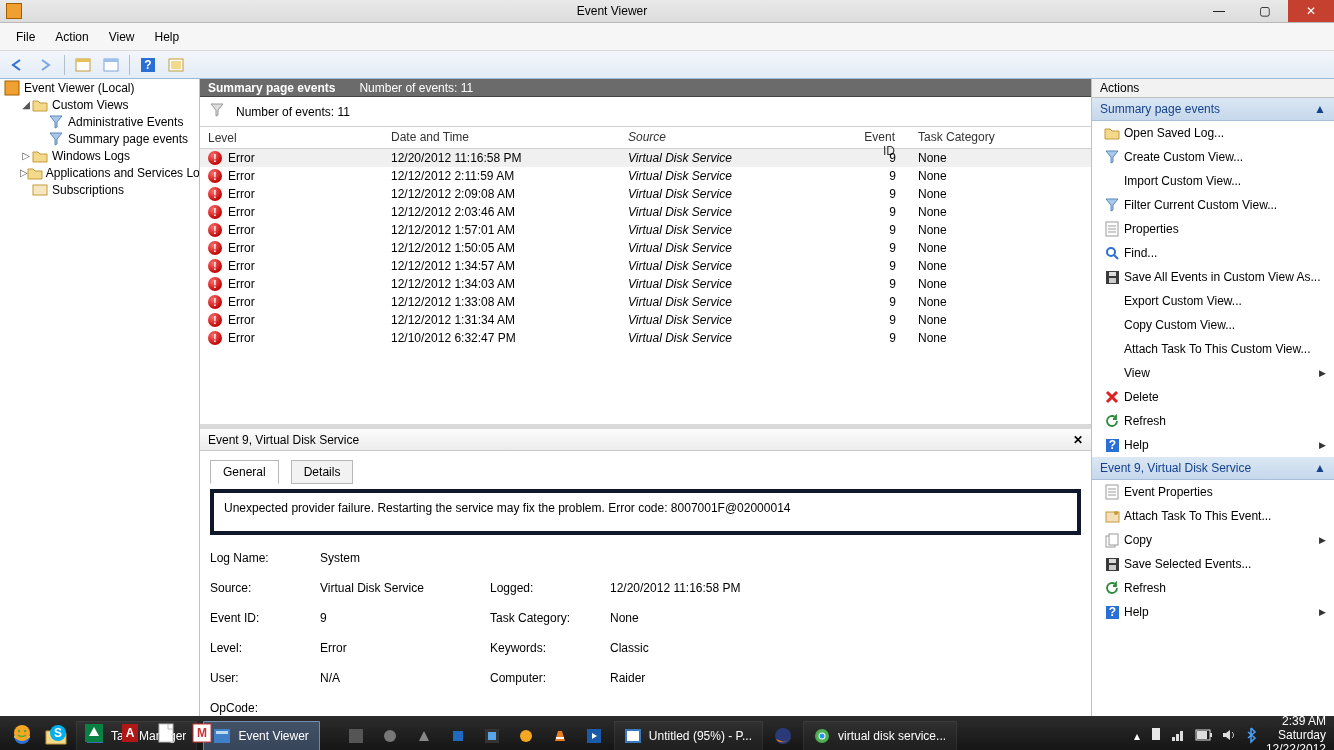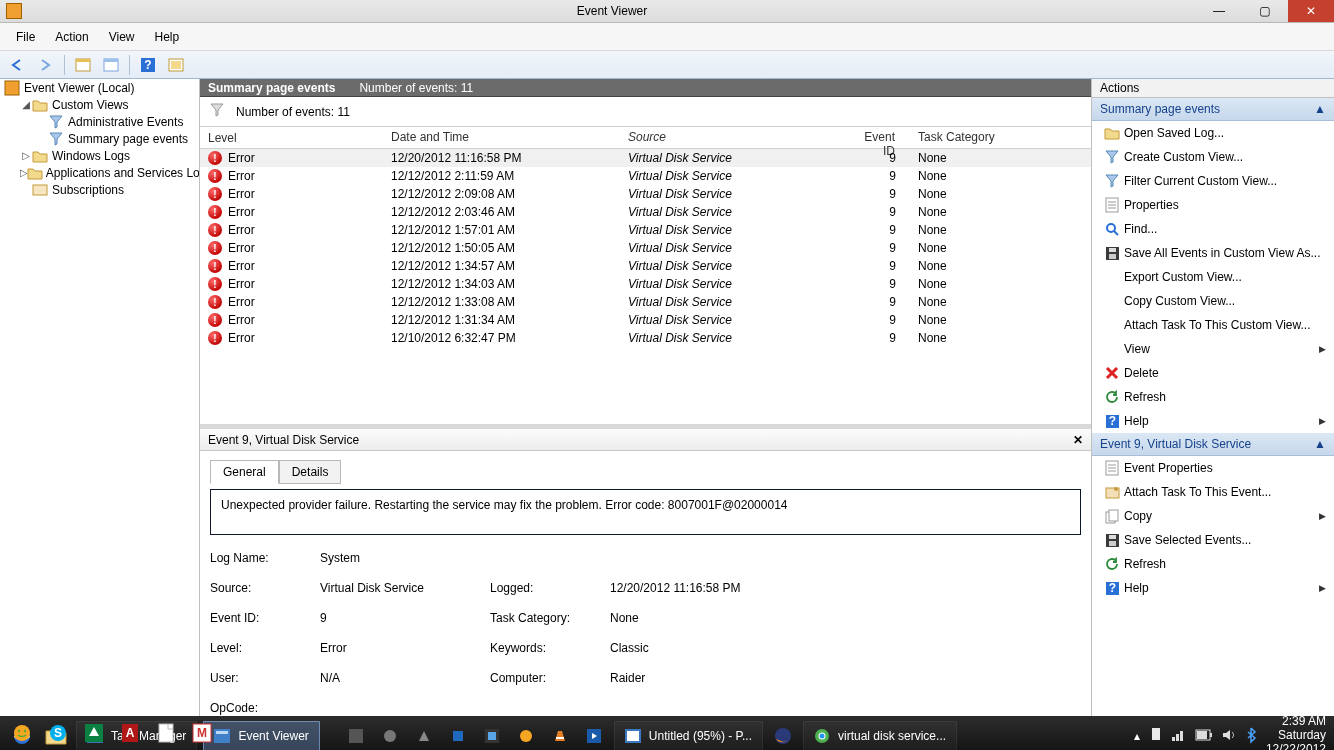--- a/index.html
+++ b/index.html
@@ -48,25 +48,25 @@
   .col-level { width:183px; display:flex; align-items:center; }
   .col-date  { width:237px; }
   .col-src   { width:235px;font-style:italic; }
   .col-eid   { width:55px; text-align:right; padding-right:14px; }
   .col-task  { flex:1; }
   
   .details-pane { height:292px; border-top:5px solid #d9d9d9; display:flex; flex-direction:column; }
   .details-titlebar { height:22px; background:linear-gradient(#fcfcfc,#ececec); border-bottom:1px solid #c8c8c8; display:flex; align-items:center; padding:0 8px; justify-content:space-between; }
   .details-close { font-weight:bold; cursor:default; }
   .details-body { flex:1; padding:8px 10px 10px 10px; background:#fff; overflow:hidden; }
-  .tabs { display:flex; gap:0; margin-bottom:6px; }
+  .tabs { display:flex; gap:12px; margin-bottom:6px; }
   .tab { padding:4px 12px; border:1px solid #b8b8b8; background:#fdfdfd; position:relative; top:1px; }
   .tab.active { background:#fff; border-bottom-color:#fff; }
   .tab:not(.active){ background:#f2f2f2; }
-  .msgbox { border:1px solid #0f172a; height:46px; padding:8px 10px; margin-bottom:16px; background:#fff; }
+  .msgbox { border:4px solid #0f172a; height:46px; padding:8px 10px; margin-bottom:16px; background:#fff; }
   .kv-grid { display:grid; grid-template-columns:110px 170px 120px 200px; row-gap:16px; }
   .kv-label { color:#000; }
   .link { color:#1d4ed8; text-decoration:underline; }
   
   .actions { width:242px; background:#fff; display:flex; flex-direction:column; }
   .actions-header { height:19px; background:#f2f2f2; border-bottom:1px solid #c0c0c0; padding:2px 8px; font-weight:400; }
   .action-section-hdr { background:linear-gradient(#dbe7f4,#c6d8ec); padding:4px 8px; color:#15428b; display:flex; justify-content:space-between; align-items:center; border-bottom:1px solid #a8bed8; }
   .action-item { display:flex; align-items:center; gap:4px; padding:4px 8px 4px 12px; }
   .action-item .spacer { flex:1; }
   .action-item.has-sub::after { content:"▶"; font-size:9px; color:#333; }
@@ -432,20 +432,25 @@
         <div class="action-item">
           <span class="ai-icon">
             <svg width="12" height="12">
               <path d="M0 0h12L7 6v5l-2 1V6z" fill="#a9c8ea" stroke="#5a88bb"></path>
             </svg>
           </span>
           <span>Create Custom View...</span>
           <span class="spacer"></span>
         </div>
         <div class="action-item">
+          <span class="ai-icon"></span>
+          <span>Import Custom View...</span>
+          <span class="spacer"></span>
+        </div>
+        <div class="action-item">
           <span class="ai-icon">
             <svg width="12" height="12">
               <path d="M0 0h12L7 6v5l-2 1V6z" fill="#a9c8ea" stroke="#5a88bb"></path>
             </svg>
           </span>
           <span>Filter Current Custom View...</span>
           <span class="spacer"></span>
         </div>
         <div class="action-item">
           <span class="ai-icon">

